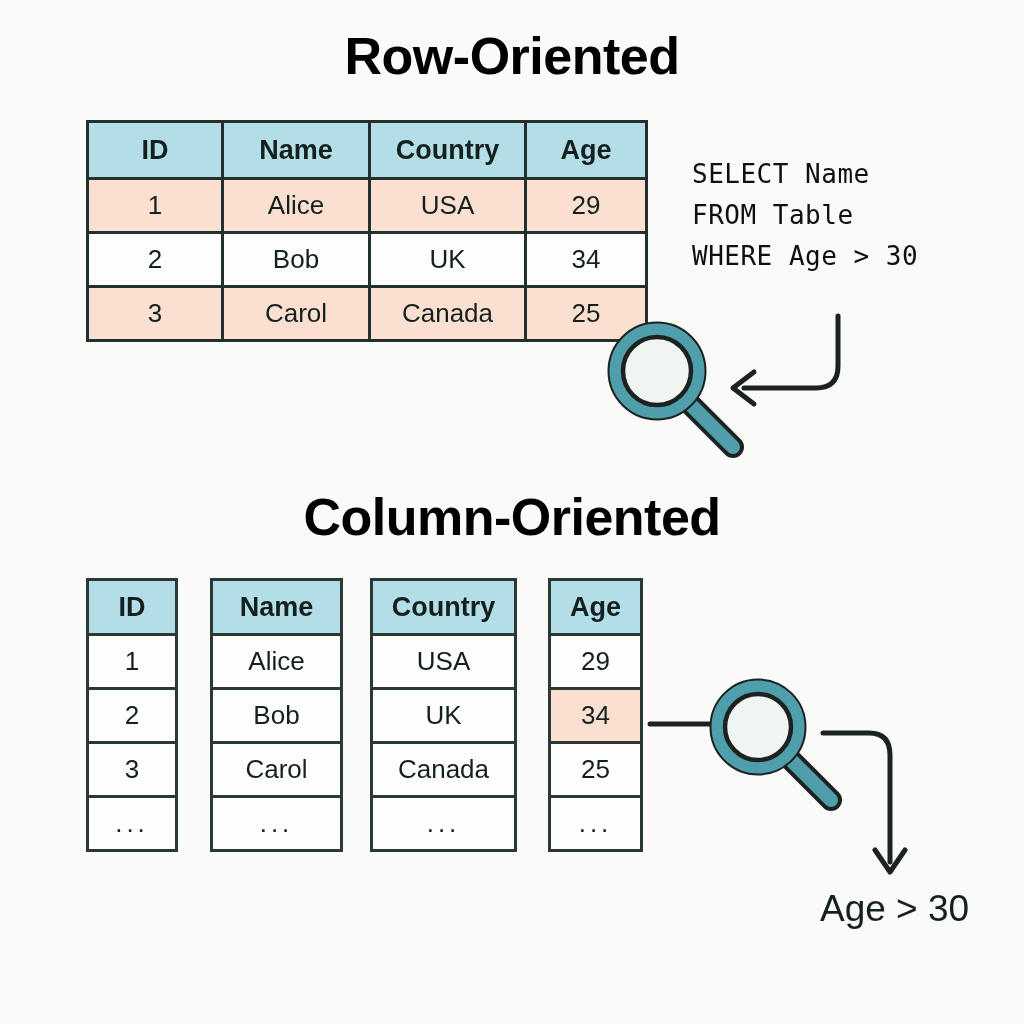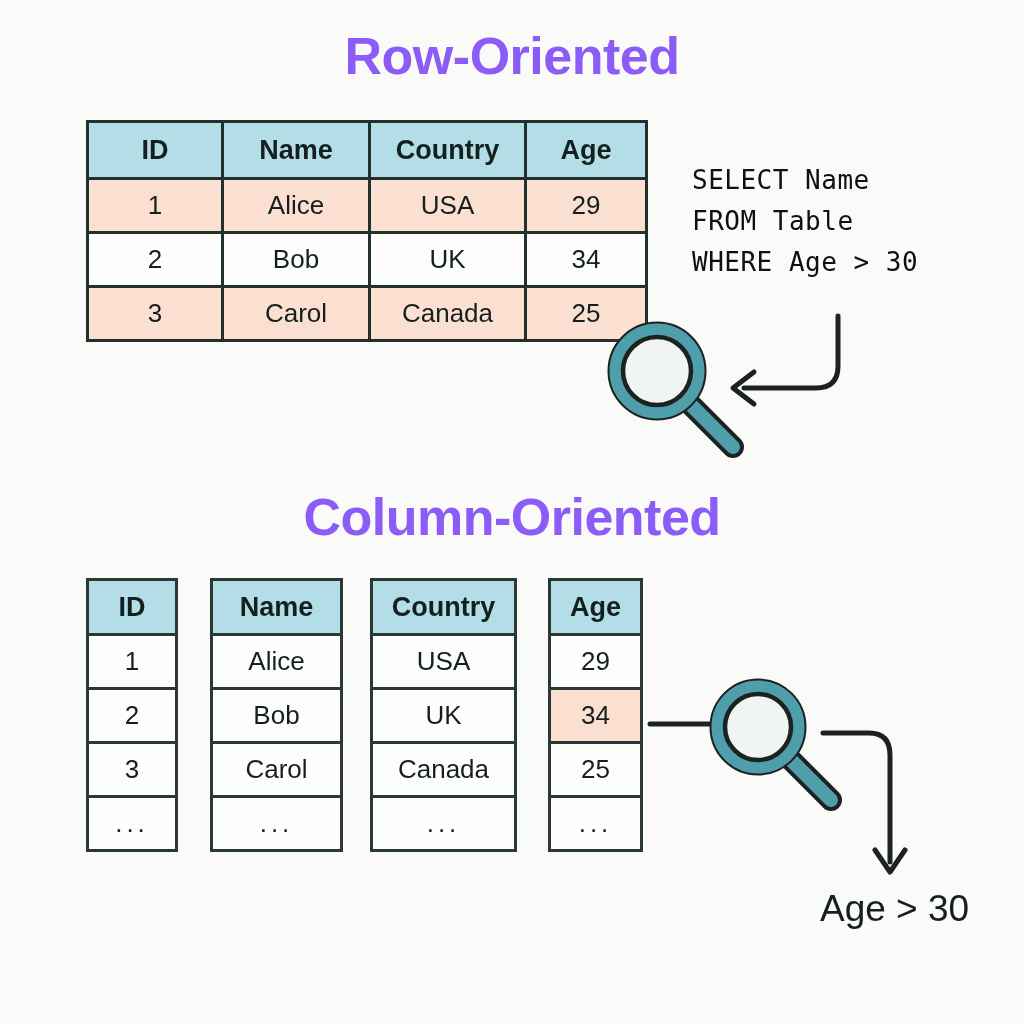--- a/index.html
+++ b/index.html
@@ -19,21 +19,21 @@
     position: absolute;
     inset: 0;
     width: 1024px;
     height: 1024px;
   }
 
   
   .section-title {
     position: absolute;
     font-weight: bold;
-    color: #8b5cf6;
+    color: #000000;
     letter-spacing: -0.5px;
     white-space: nowrap;
   }
   #title-row {
     left: 0; right: 0;
     top: 26px;
     text-align: center;
     font-size: 52px;
   }
   #title-col {
@@ -103,21 +103,21 @@
 
   #col-id      { left: 86px;  top: 578px; width: 92px; }
   #col-name    { left: 210px; top: 578px; width: 133px; }
   #col-country { left: 370px; top: 578px; width: 147px; }
   #col-age     { left: 548px; top: 578px; width: 95px; }
 
   
   #sql-block {
     position: absolute;
     left: 692px;
-    top: 160px;
+    top: 154px;
     font-family: "DejaVu Sans Mono", monospace;
     font-size: 26px;
     line-height: 41px;
     color: #10100F;
     white-space: pre;
     letter-spacing: 0.5px;
   }
 
   
   #result-label {

